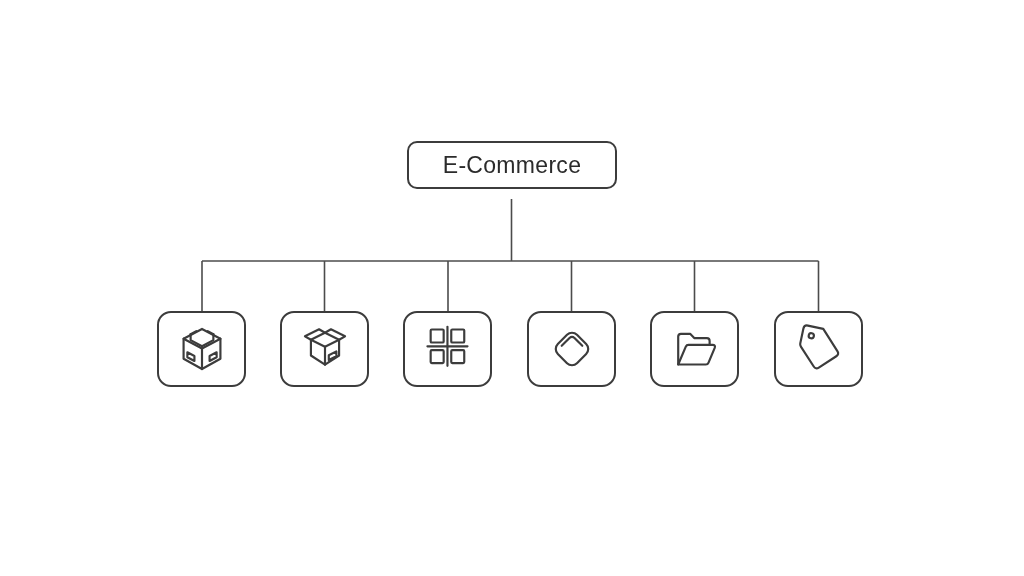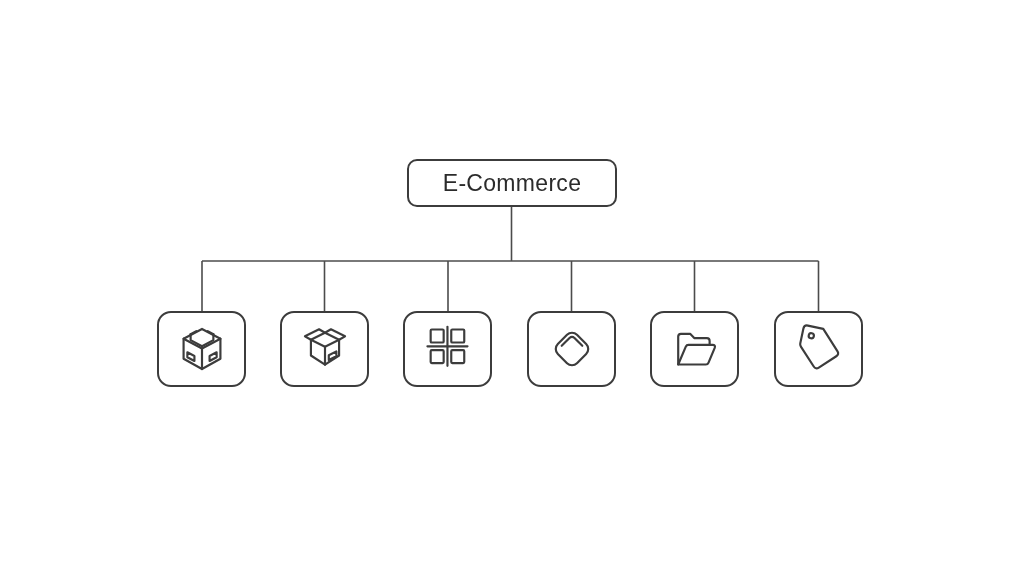--- a/index.html
+++ b/index.html
@@ -9,21 +9,21 @@
     --text:#2b2b2b;
     --bg:#ffffff;
   }
   *{margin:0;padding:0;box-sizing:border-box;}
   html,body{width:1024px;height:576px;overflow:hidden;}
   body{background:var(--bg);font-family:"Liberation Sans", sans-serif;}
   .canvas{position:relative;width:1024px;height:576px;background:var(--bg);}
   .connectors{position:absolute;left:0;top:0;width:1024px;height:576px;pointer-events:none;}
   .connectors path{stroke:var(--connector);stroke-width:1.6;fill:none;}
   .root-node{
-    position:absolute;left:407px;top:159px;width:210px;height:48px;
+    position:absolute;left:407px;top:141px;width:210px;height:48px;
     border:2px solid var(--node-border);border-radius:10px;background:var(--bg);
     display:flex;align-items:center;justify-content:center;
   }
   .root-node span{
     font-size:23px;color:var(--text);letter-spacing:0.3px;
   }
   .child-node{
     position:absolute;top:311px;width:89px;height:76px;
     border:2px solid var(--node-border);border-radius:14px;background:var(--bg);
     display:flex;align-items:center;justify-content:center;

